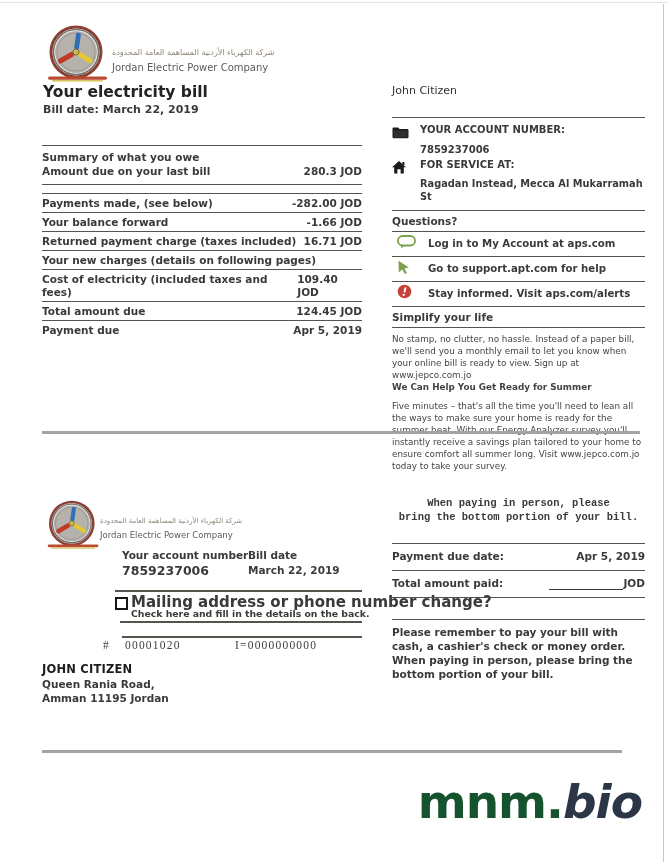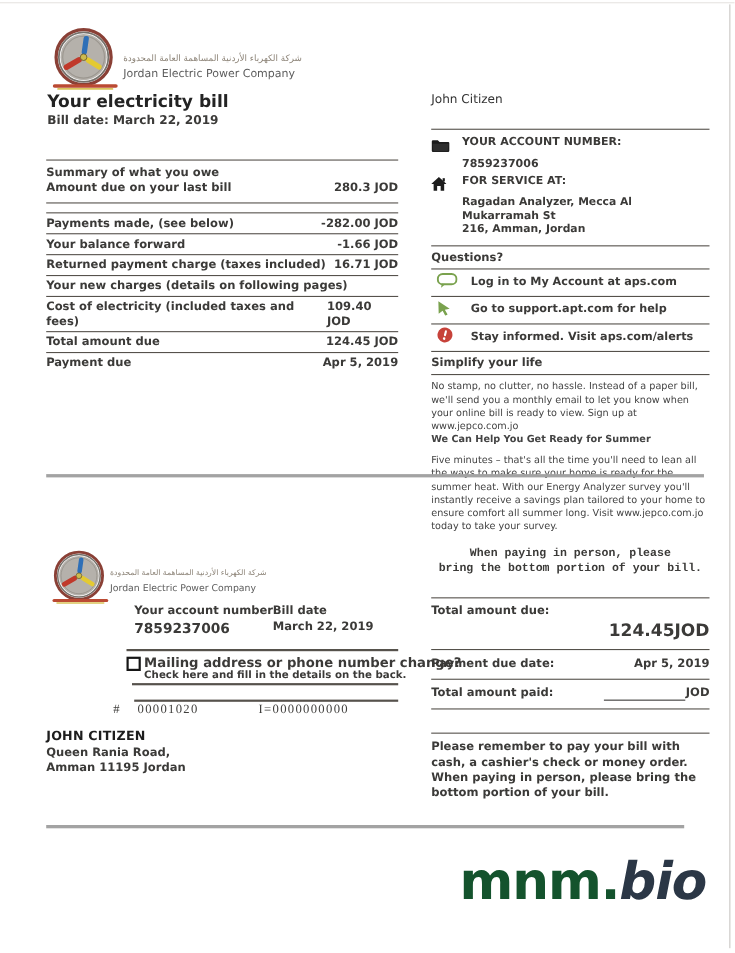--- a/index.html
+++ b/index.html
@@ -56,21 +56,21 @@
   .s-follow { font-weight:bold; color:#444; }
 
   
   .divider { height:3px; background:#a3a3a3; }
 
   
   .stub-lbl  { font-size:10.5px; font-weight:bold; line-height:13px; }
   .stub-num  { font-size:12.5px; font-weight:bold; line-height:15px; }
   .thin-line { height:1.5px; background:#56524c; }
   .checkbox  { width:13px; height:13px; border:2.2px solid #161616; background:#fff; }
-  .mail-t { font-size:12px; font-weight:bold; line-height:12px; }
+  .mail-t { font-size:15px; font-weight:bold; line-height:12px; }
   .mail-s { font-size:9.3px;  font-weight:bold; line-height:12px; }
   .ocr { font-family:"Liberation Serif","DejaVu Serif",serif; font-size:11.5px; color:#3f3e3c; letter-spacing:1.2px; }
   .recipient .nm { font-size:11.5px; font-weight:bold; color:#1d1d1d; letter-spacing:0.2px; line-height:15px; }
   .recipient .ad { font-size:10.5px; font-weight:bold; line-height:14px; }
 
   
   .pay-instr { font-size:10.5px; font-weight:bold; text-align:center; line-height:14px;font-family:Liberation Mono, monospace; }
   .paybox { left:392px; top:543px; width:253px; }
   .pb-row1 { border-top:1.5px solid #55514b; padding:5px 0 7px; }
   .pb-row1 .lab { font-size:10.5px; font-weight:bold; line-height:13px; }
@@ -174,22 +174,21 @@
       <div class="r-sub">7859237006</div>
       <div class="icon-row" style="margin-top:2px;">
         <span class="icon-cell">
           <svg width="14" height="13" viewBox="0 0 14 13">
               <path d="M7 0 L14 6.2 H11.8 V12.5 H8.6 V8.2 H5.4 V12.5 H2.2 V6.2 H0 Z" fill="#1c1c1c"></path>
               <rect x="10.4" y="1" width="2" height="3" fill="#1c1c1c"></rect>
             </svg>
         </span>
         <div class="r-label">FOR SERVICE AT:</div>
       </div>
-      <div class="addr">Ragadan Analyzer, Mecca Al Mukarramah St</div>
-      <div class="addr">216, Amman, Jordan</div>
+      <div class="addr">Ragadan Instead, Mecca Al Mukarramah St</div>
     </div>
 
     <div class="r-block r-title">Questions?</div>
 
     <div class="r-block q-item">
       <span class="qi">
         <svg width="19" height="14" viewBox="0 0 19 14">
             <rect x="1" y="1" width="17" height="9.5" rx="4.5" fill="#fff" stroke="#7AA24E" stroke-width="1.8"></rect>
             <path d="M4.5 10 L4 13.5 L8 10.2 Z" fill="#7AA24E"></path>
           </svg>
@@ -272,24 +271,20 @@
     <div class="ad">Queen Rania Road,</div>
     <div class="ad">Amman 11195 Jordan</div>
   </div>
 
   <div class="abs pay-instr" style="left:392px; top:496px; width:253px;">
     <div>When paying in person, please</div>
     <div>bring the bottom portion of your bill.</div>
   </div>
 
   <div class="abs paybox">
-    <div class="pb-row1">
-      <div class="lab">Total amount due:</div>
-      <div class="val">124.45JOD</div>
-    </div>
     <div class="pb-row">
       <span>Payment due date:</span>
       <span>Apr 5, 2019</span>
     </div>
     <div class="pb-row last">
       <span>Total amount paid:</span>
       <span>
         <span class="blank-line"></span><span>JOD</span>
       </span>
     </div>

